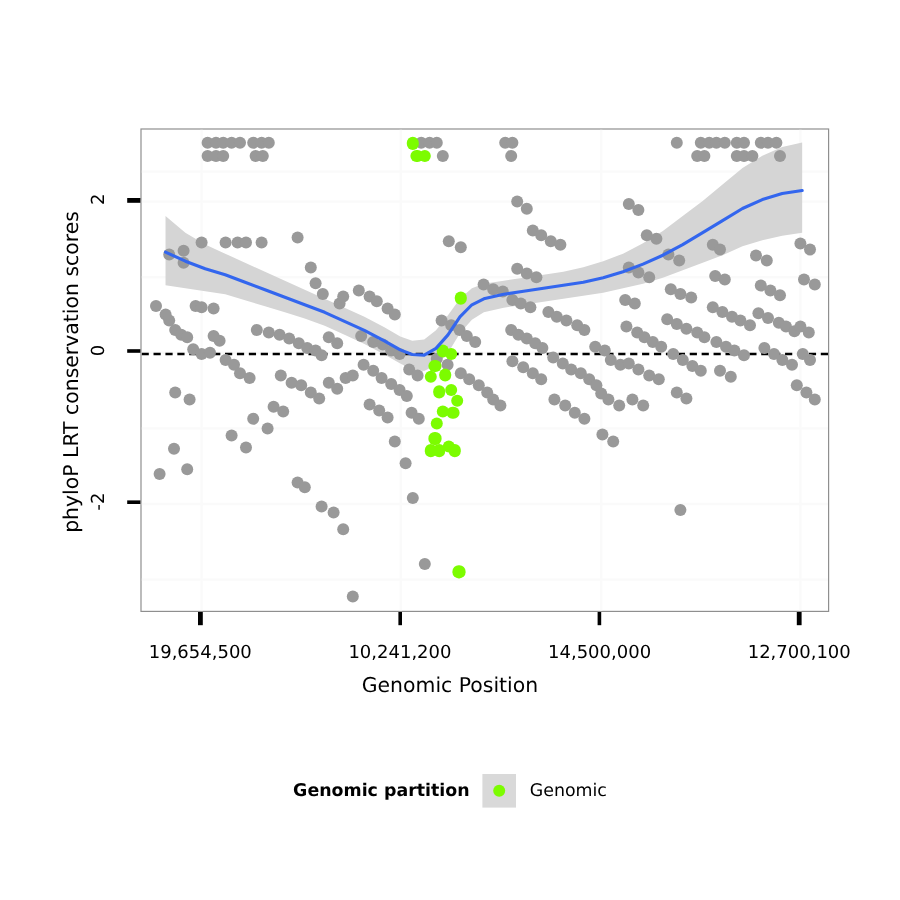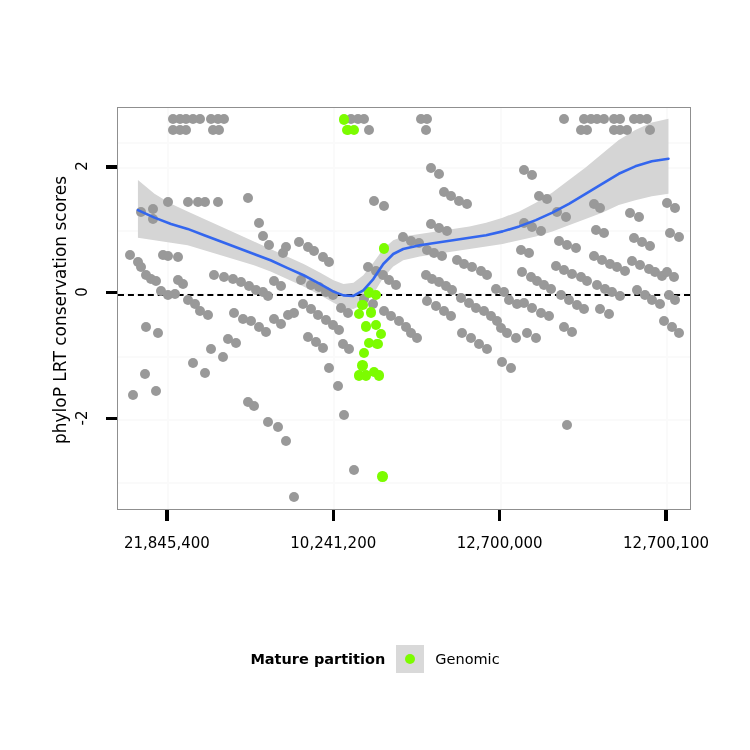--- a/index.html
+++ b/index.html
@@ -391,31 +391,32 @@
   <div id="yticks">
       <div class="tick-y" style="top: 165.12px;"></div>
       <div class="ytl" style="top: 156.82px;">2</div>
       <div class="tick-y" style="top: 291.058px;"></div>
       <div class="ytl" style="top: 282.758px;">0</div>
       <div class="tick-y" style="top: 416.995px;"></div>
       <div class="ytl" style="top: 408.695px;">-2</div>
     </div>
   <div id="xticks">
       <div class="tick-x" style="left: 165.213px;"></div>
-      <div class="xtl" style="left: 91.913px;">21,845,400</div>
+      <div class="xtl" style="left: 91.913px;">19,654,500</div>
       <div class="tick-x" style="left: 331.59px;"></div>
       <div class="xtl" style="left: 258.29px;">10,241,200</div>
       <div class="tick-x" style="left: 497.967px;"></div>
-      <div class="xtl" style="left: 424.667px;">12,700,000</div>
+      <div class="xtl" style="left: 424.667px;">14,500,000</div>
       <div class="tick-x" style="left: 664.343px;"></div>
       <div class="xtl" style="left: 591.043px;">12,700,100</div>
     </div>
 
+  <div class="xlab">Genomic Position</div>
 
   <div id="legend">
-    <span class="lg-title">Mature partition</span>
+    <span class="lg-title">Genomic partition</span>
     <span class="lg-key">
       <span class="lg-dot"></span>
     </span>
     <span class="lg-lab">Genomic</span>
   </div>
 
 </div>
 
 </body></html>

